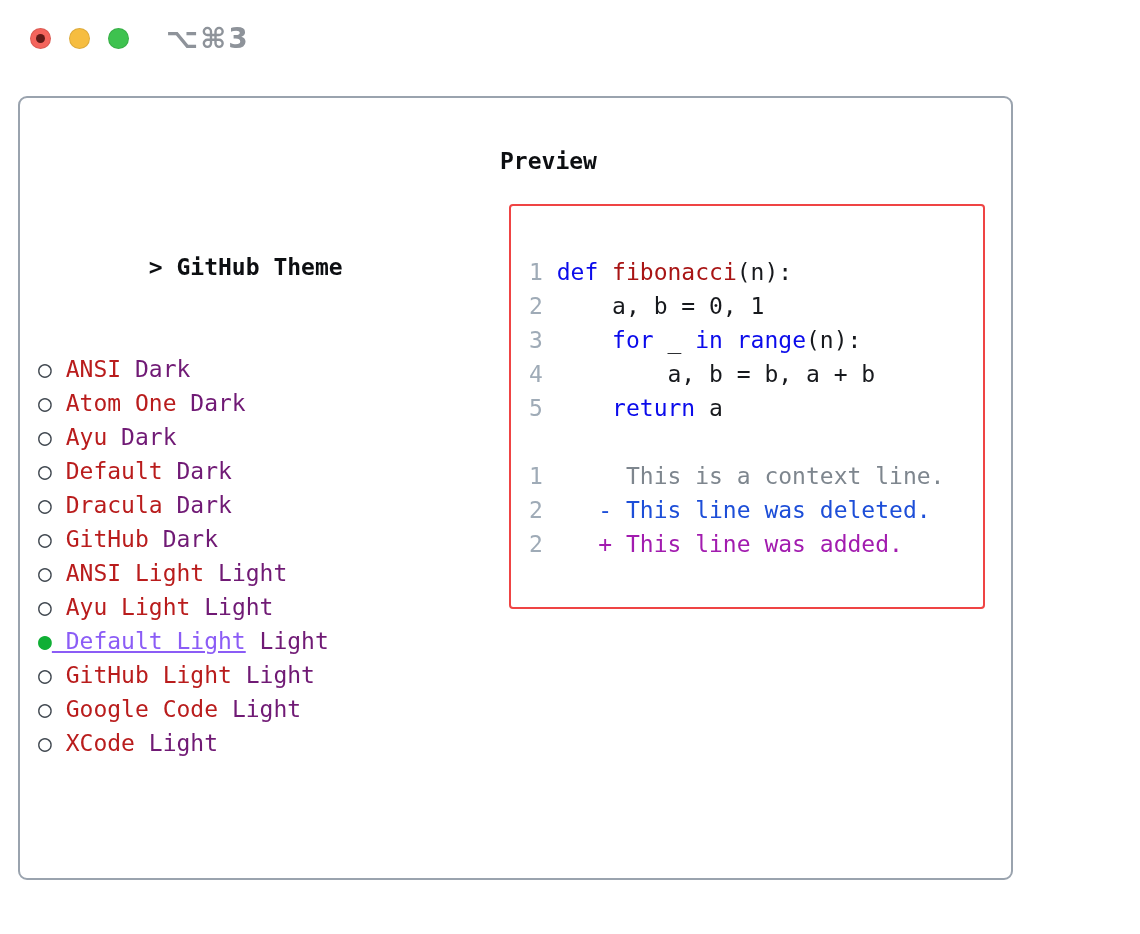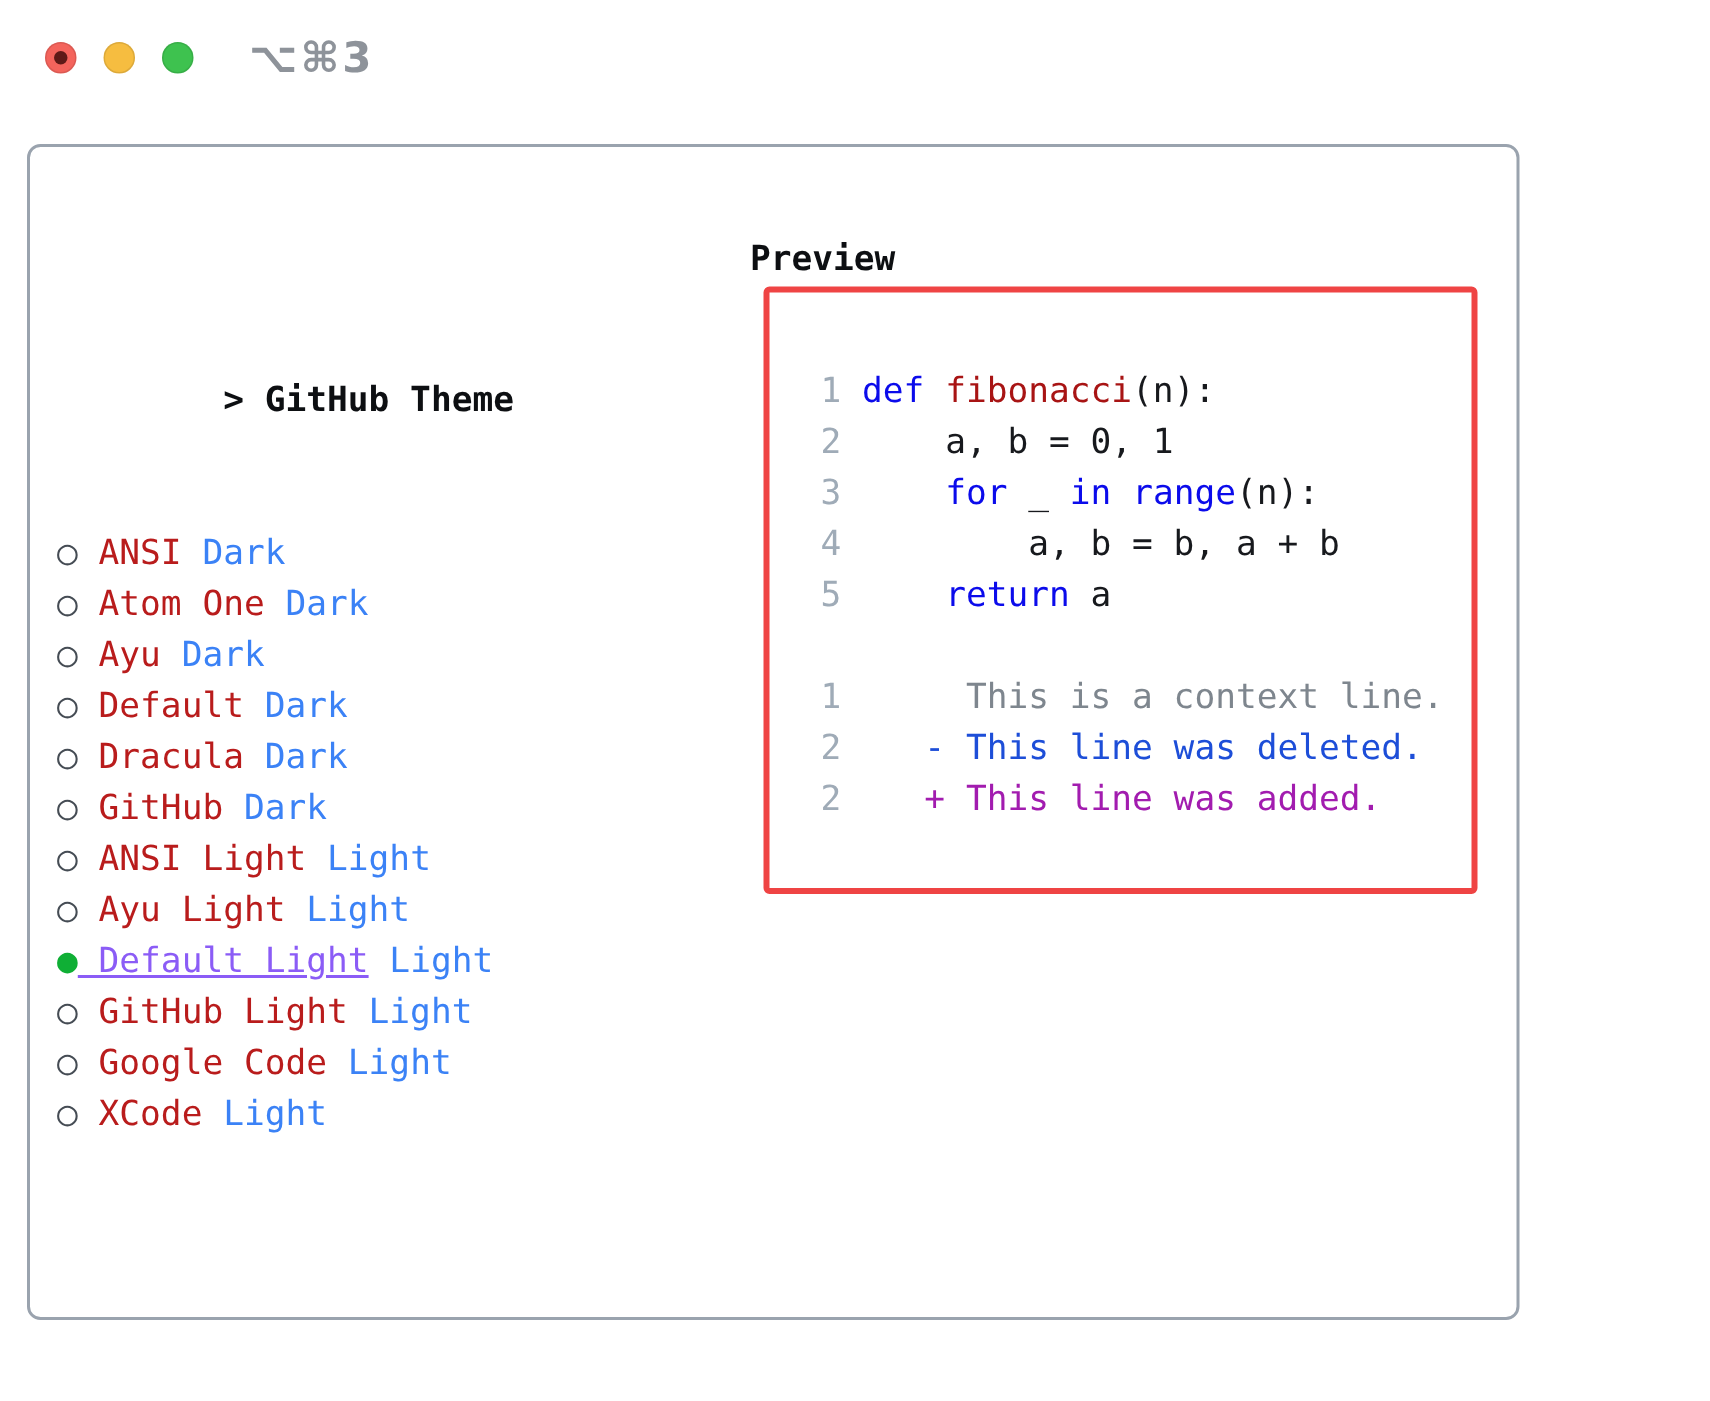--- a/index.html
+++ b/index.html
@@ -30,29 +30,29 @@
     font-size:23px; line-height:34px; white-space:pre; color:#343b42;
   }
   .row { height:34px; white-space:pre; }
   .spacer { height:34px; }
   .hdr-marker { font-weight:bold; color:#0d0f12; }
   .hdr-label  { font-weight:bold; color:#0d0f12; margin-left:1ch; }
   .marker  { color:#454c54; }
   .marker.sel { color:#0faf35; }
   .tname { color:#b91c1c; }
   .tname.sel { color:#8b5cf6;text-decoration:underline; }
-  .variant { color:#3b82f6; }
+  .variant { color:#701a75; }
   
   .preview-label {
-    position:absolute; left:480px; top:58px; height:34px; line-height:34px;
+    position:absolute; left:480px; top:46px; height:34px; line-height:34px;
     font-size:23px; font-weight:bold; color:#0d0f12;
   }
   .preview-box {
-    position:absolute; left:489px; top:93px; width:476px; height:405px;
-    border:4px solid #ef4444; border-radius:4px; background:#ffffff;padding-left:16px;
+    position:absolute; left:489px; top:106px; width:476px; height:405px;
+    border:2px solid #ef4444; border-radius:4px; background:#ffffff;
   }
   .code { padding:49px 0 0 18px; font-size:23px; line-height:34px; white-space:pre; }
   .code-row { height:34px; white-space:pre; }
   .num      { color:#9fabb7; }
   .tok-plain{ color:#17191d; }
   .tok-kw   { color:#0b0beb; }
   .tok-fn   { color:#a81414; }
   .tok-ctx  { color:#7e868e;text-align:center; }
   .tok-del  { color:#1d4ed8; }
   .tok-add  { color:#a21caf; }

